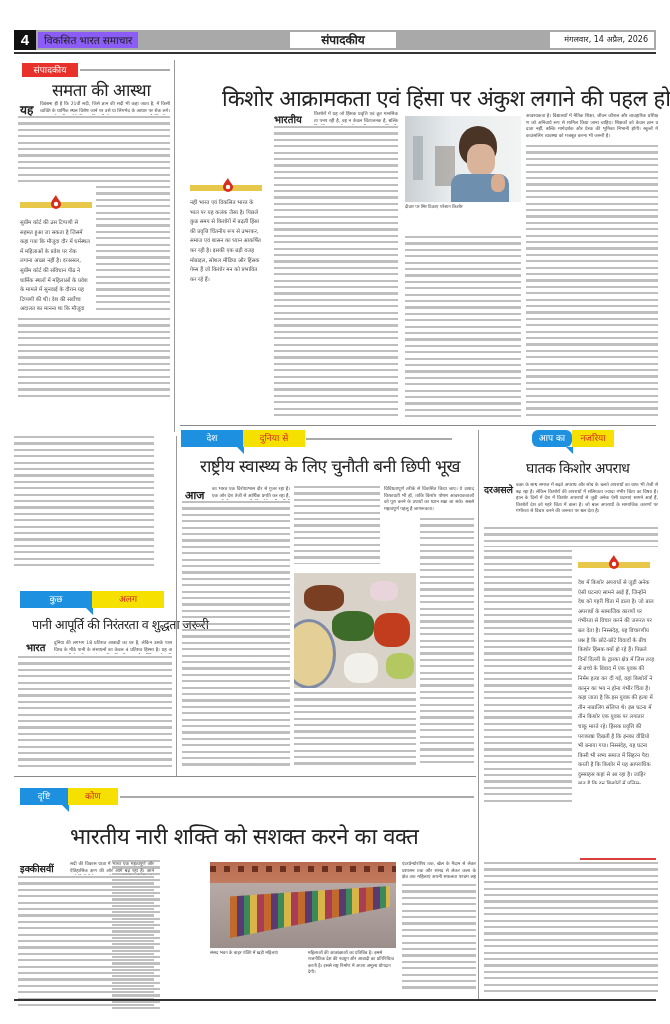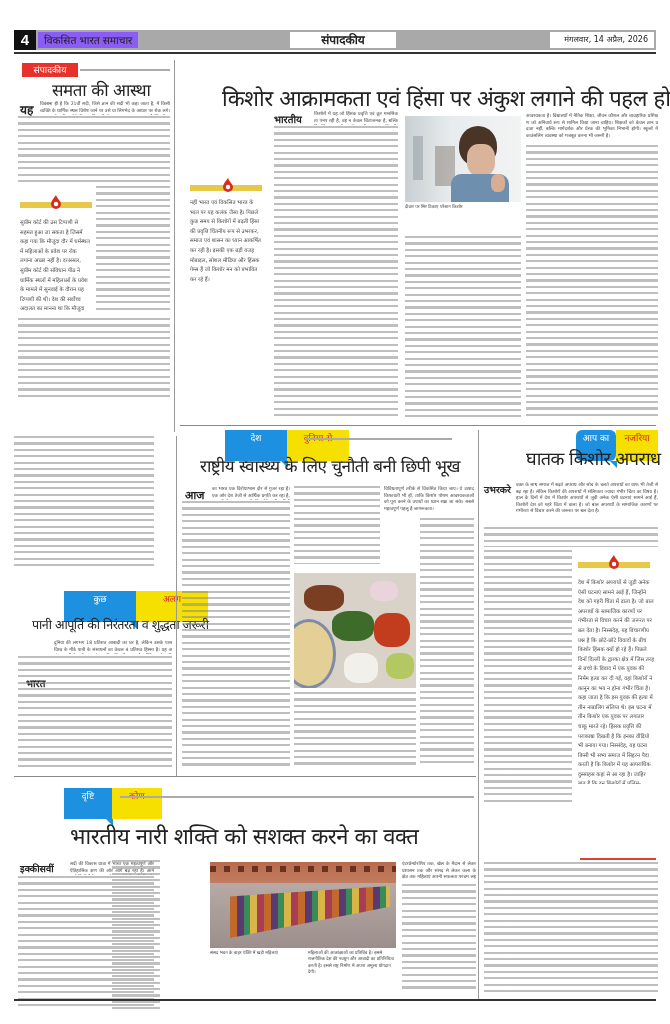--- a/index.html
+++ b/index.html
@@ -19,21 +19,21 @@
   .lines { position: absolute; overflow: hidden;
     background-image: repeating-linear-gradient(to bottom, #8a8a8a 0px, #8a8a8a 2.2px, transparent 2.2px, transparent 6.4px);
     opacity: 0.55; }
 
   .vrule { position: absolute; width: 1px; background: #999; }
   .hrule { position: absolute; height: 2px; background: #555; }
   .thinrule { position: absolute; height: 1px; background: #aaa; }
 
   
   .tag-red { position: absolute; background: #e8312a; color: #fff; font-size: 9px; text-align: center; line-height: 14px; }
-  .tag-pair { position: absolute; display: flex; height: 31px; margin-left: 44px; }
+  .tag-pair { position: absolute; display: flex; height: 17px; }
   .tag-pair .blue { background: #1e90e0; color: #fff; font-size: 9px; line-height: 17px; text-align: center; position: relative; }
   .tag-pair .yellow { background: #f5e000; color: #d8261b; font-size: 9px; line-height: 17px; text-align: center; }
   .tag-pair .blue::after { content: ""; position: absolute; right: -1px; bottom: -7px; border-left: 7px solid transparent; border-top: 7px solid #1e90e0; }
 
   .headline { position: absolute; color: #222; font-family: "DejaVu Sans", sans-serif; white-space: nowrap; letter-spacing: -0.5px; }
   .dropcap { position: absolute; font-weight: bold; color: #222; }
 
   
   .quote-bar { position: absolute; height: 6px; background: #e8c84a; }
   .quote-mark { position: absolute; width: 12px; height: 14px; }
@@ -98,21 +98,21 @@
 <div class="txt" style="left:526px;top:113px;width:132px;height:30px;">आवश्यकता है। विद्यालयों में नैतिक शिक्षा, जीवन कौशल और व्यवहारिक प्रशिक्षण को अनिवार्य रूप से शामिल किया जाना चाहिए। शिक्षकों को केवल ज्ञान प्रदाता नहीं, बल्कि मार्गदर्शक और प्रेरक की भूमिका निभानी होगी। स्कूलों में काउंसलिंग व्यवस्था को मजबूत करना भी जरूरी है।</div>
 <div class="lines" style="left:526px;top:145px;width:132px;height:275px;"></div>
 <div class="hrule" style="left:180px;top:425px;width:476px;height:1px;background:#888;"></div>
 
 <div class="lines" style="left:14px;top:436px;width:140px;height:132px;"></div>
 <div class="tag-pair" style="left:20px;top:591px;">
   <div class="blue" style="width:72px;">कुछ</div>
   <div class="yellow" style="width:72px;">अलग</div>
 </div>
 <div class="headline" style="left:32px;top:616px;font-size:12.5px;">पानी आपूर्ति की निरंतरता व शुद्धता जरूरी</div>
-<div class="dropcap" style="left:26px;top:640px;font-size:10px;margin-top:36px;">भारत</div>
+<div class="dropcap" style="left:26px;top:640px;font-size:10px;">भारत</div>
 <div class="txt" style="left:54px;top:640px;width:118px;height:14px;">दुनिया की लगभग 18 प्रतिशत आबादी का घर है, लेकिन उसके पास विश्व के मीठे पानी के संसाधनों का केवल 4 प्रतिशत हिस्सा है। यह असंतुलन ही देश में जल संकट की बुनियादी वजह है। नीति आयोग की रिपोर्ट के अनुसार, लगभग 60 करोड़ भारतीय उच्च से अत्यधिक जल तनाव का सामना कर रहे हैं। केंद्रीय बजट 2026 में जल जीवन मिशन के लिए 67,000 करोड़ रुपये का आवंटन किया गया है।</div>
 <div class="lines" style="left:18px;top:656px;width:154px;height:114px;"></div>
 <div class="vrule" style="left:176px;top:436px;height:340px;"></div>
 
 <div class="tag-pair" style="left:181px;top:430px;">
   <div class="blue" style="width:62px;">देश</div>
   <div class="yellow" style="width:62px;">दुनिया से</div>
 </div>
 <div class="thinrule" style="left:306px;top:438px;width:146px;height:2px;"></div>
 <div class="headline" style="left:200px;top:454px;font-size:17px;">राष्ट्रीय स्वास्थ्य के लिए चुनौती बनी छिपी भूख</div>
@@ -131,22 +131,22 @@
 </div>
 <div class="lines" style="left:294px;top:692px;width:122px;height:76px;"></div>
 <div class="txt" style="left:384px;top:486px;width:90px;height:30px;">विविधतापूर्ण तरीके से विकसित किया जाए। ये उत्पाद किफायती भी हों, ताकि किशोर पोषण आवश्यकताओं को पूरा करने के उपायों का ध्यान रखा जा सके। सबसे महत्वपूर्ण पहलू है जागरूकता।</div>
 <div class="lines" style="left:420px;top:518px;width:54px;height:250px;"></div>
 <div class="vrule" style="left:478px;top:430px;height:390px;"></div>
 
 <div class="tag-pair" style="left:532px;top:430px;">
   <div class="blue" style="width:40px;border-radius:6px;">आप का</div>
   <div class="yellow" style="width:42px;">नजरिया</div>
 </div>
-<div class="headline" style="left:526px;top:446px;font-size:18px;">घातक किशोर अपराध</div>
-<div class="dropcap" style="left:484px;top:483px;font-size:9.5px;">उभरकरे</div>
+<div class="headline" style="left:526px;top:458px;font-size:14px;">घातक किशोर अपराध</div>
+<div class="dropcap" style="left:484px;top:483px;font-size:9.5px;">दरअसले</div>
 <div class="txt" style="left:516px;top:482px;width:142px;height:44px;">वक्त के साथ समाज में बढ़ते अपराध और सोच के चलते अपराधों का ग्राफ भी तेजी से बढ़ रहा है। लेकिन किशोरों की अपराधों में संलिप्तता ज्यादा गंभीर चिंता का विषय है। हाल के दिनों में देश में किशोर अपराधों से जुड़ी अनेक ऐसी घटनाएं सामने आई हैं, किशोरों देश को गहरे चिंता में डाला है। जो बाल अपराधों के सामाजिक कारणों पर गंभीरता से विचार करने की जरूरत पर बल देता है।</div>
 <div class="lines" style="left:484px;top:527px;width:174px;height:20px;"></div>
 <div class="lines" style="left:484px;top:550px;width:88px;height:256px;"></div>
 <div class="quote-bar" style="left:578px;top:562px;width:72px;"></div>
 <svg class="quote-mark" style="left:608px;top:555px;" viewBox="0 0 12 14">
     <path d="M6 0 C3 4 1 6 1 9 a5 5 0 0 0 10 0 C11 6 8 5 6 0Z" fill="#d62e1f"></path>
     <circle cx="6" cy="9" r="2.2" fill="#fff"></circle>
   </svg>
 <div class="pull" style="left:578px;top:578px;width:76px;height:206px;">देश में किशोर अपराधों से जुड़ी अनेक ऐसी घटनाएं सामने आई हैं, जिन्होंने देश को गहरी चिंता में डाला है। जो बाल अपराधों के सामाजिक कारणों पर गंभीरता से विचार करने की जरूरत पर बल देता है। निस्संदेह, यह विचारणीय प्रश्न है कि छोटे-छोटे विवादों के बीच किशोर हिंसक क्यों हो रहे हैं। पिछले दिनों दिल्ली के द्वारका क्षेत्र में जिस तरह से बच्चे के विवाद में एक युवक की निर्मम हत्या कर दी गई, वहां किशोरों ने कानून का भय न होना गंभीर चिंता है। कहा जाता है कि इस युवक की हत्या में तीन नाबालिग संलिप्त थे। इस घटना में तीन किशोर एक युवक पर लगातार चाकू मारते रहे। हिंसक प्रवृत्ति की पराकाष्ठा दिखती है कि इनका वीडियो भी बनाया गया। निस्संदेह, यह घटना किसी भी सभ्य समाज में सिहरन पैदा करती है कि किशोर में यह आपराधिक दुस्साहस कहां से आ रहा है। जाहिर बात है कि इन किशोरों में पुलिस-प्रशासन का कोई भय नहीं था, वरना ऐसी संस्कार पहलुओं को लेकर जो राष्ट्रीय राजधानी जहां के बारे में अक्सर कहा जाता है कि पुलिस प्रशासन कानून व्यवस्था बनाने में अच्छी सजगता दिखाता है, वहां यह घटना सामने आई।</div>
 <div class="redline" style="left:580px;top:858px;width:76px;"></div>

